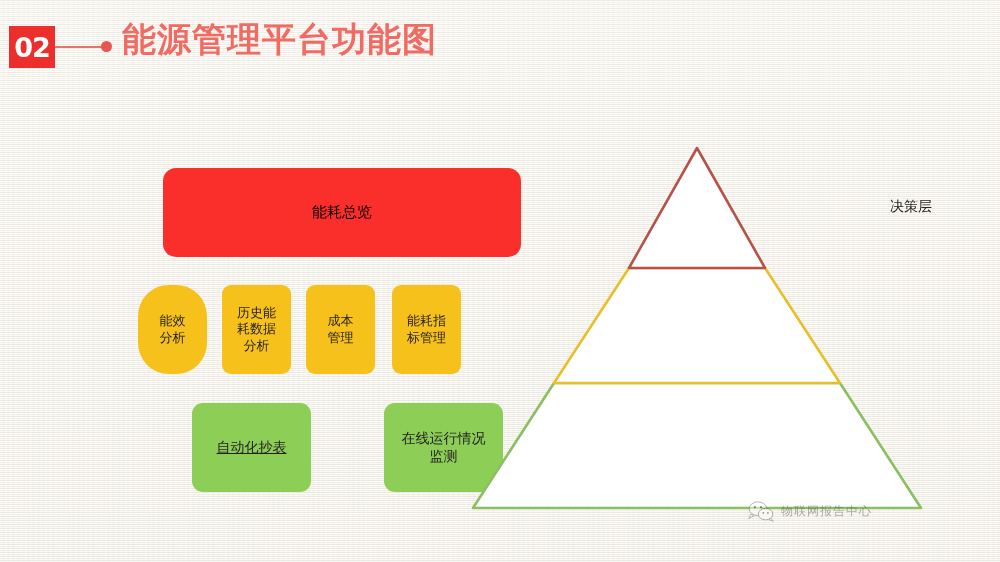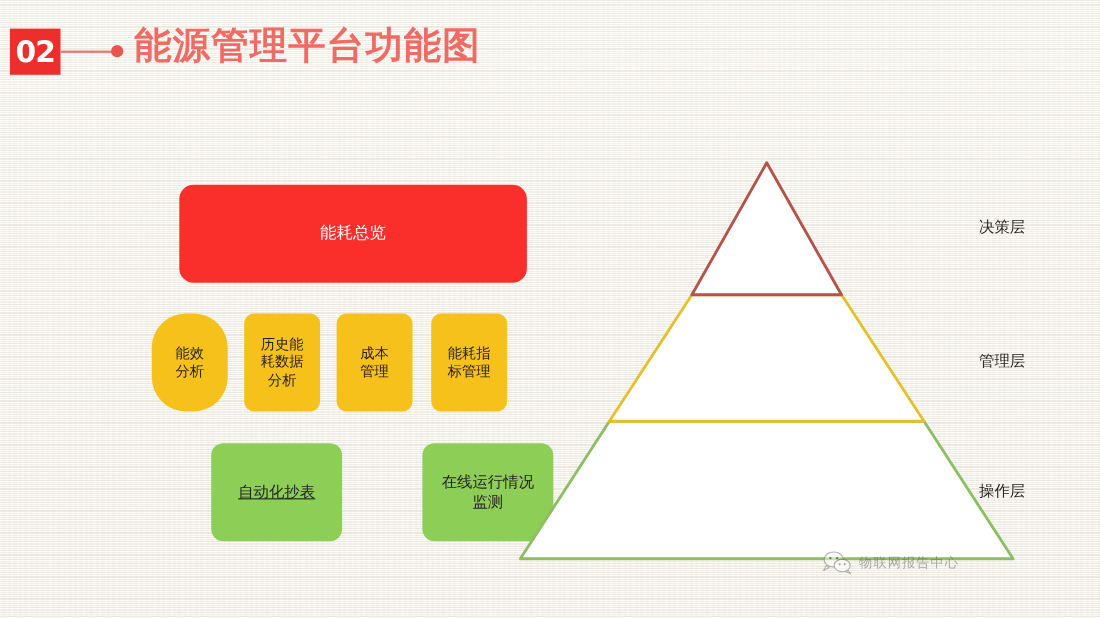--- a/index.html
+++ b/index.html
@@ -86,44 +86,44 @@
   #page-title {
     position: absolute;
     left: 122px;
     top: 21px;
     font-size: 34px;
     font-weight: bold;
     color: #ef6b63;
     letter-spacing: 1px;
     white-space: nowrap;
     line-height: 42px;
-    font-family: Liberation Sans, sans-serif;
+    font-family: Liberation Mono, monospace;
   }
 
   
   .node {
     position: absolute;
     box-sizing: border-box;
     display: flex;
     align-items: center;
     justify-content: center;
     text-align: center;
     color: #231f20;
     line-height: 1.25;
     white-space: pre-line;
   }
   #node-overview {
     left: 163px;
     top: 168px;
-    width: 316px;
+    width: 358px;
     height: 89px;
     background: #fa2e2b;
     border-radius: 13px;
     font-size: 15px;
-    color: #ffffff;
+    color: #000000;
   }
   .node-yellow {
     top: 285px;
     width: 69px;
     height: 89px;
     background: #f5c11a;
     border-radius: 9px;
     font-size: 13px;
   }
   .node-green {
@@ -209,22 +209,20 @@
   <div id="pyramid">
     <svg width="470" height="385" viewBox="0 0 470 385">
 
       <polygon points="11,370 459,370 378,245 92,245" fill="#ffffff" stroke="#8cbf63" stroke-width="2.6" stroke-linejoin="round"></polygon>
 
       <polygon points="92,245 378,245 303,130 167,130" fill="#ffffff" stroke="#e6c02a" stroke-width="2.6" stroke-linejoin="round"></polygon>
 
       <polygon points="167,130 303,130 235,10" fill="#ffffff" stroke="#b5524a" stroke-width="2.6" stroke-linejoin="round"></polygon>
     </svg>
     <div class="pyr-label" id="label-decision">决策层</div>
-    <div class="pyr-label" id="label-management">管理层</div>
-    <div class="pyr-label" id="label-operation">操作层</div>
   </div>
 
   <div id="watermark">
     <svg id="wechat-icon" viewBox="0 0 34 28">
       <ellipse cx="13" cy="11" rx="11.5" ry="9" fill="#ffffff" stroke="#6e6a62" stroke-width="1.3"></ellipse>
       <path d="M4 18 L1 24 L7.5 20.5 Z" fill="#ffffff" stroke="#6e6a62" stroke-width="1.2" stroke-linejoin="round"></path>
       <circle cx="9" cy="9" r="1.5" fill="#4c4943"></circle>
       <circle cx="17" cy="9" r="1.5" fill="#4c4943"></circle>
       <ellipse cx="23" cy="18" rx="9.5" ry="7.5" fill="#ffffff" stroke="#6e6a62" stroke-width="1.3"></ellipse>
       <path d="M30 23.5 L33 27.5 L27.5 25.5 Z" fill="#ffffff" stroke="#6e6a62" stroke-width="1.2" stroke-linejoin="round"></path>

